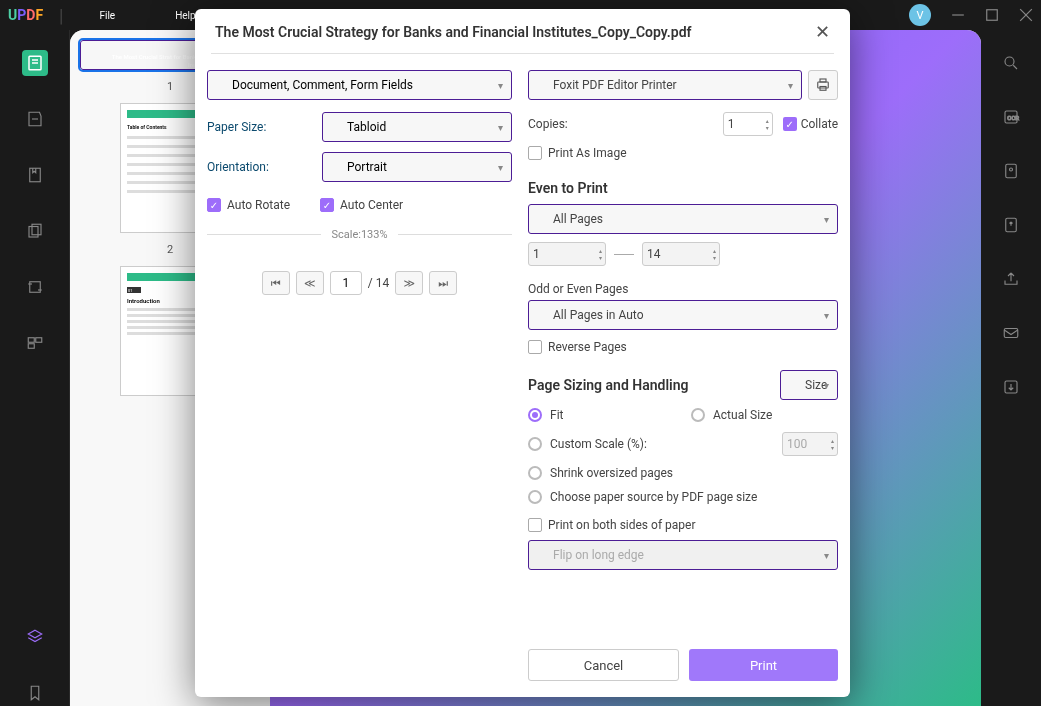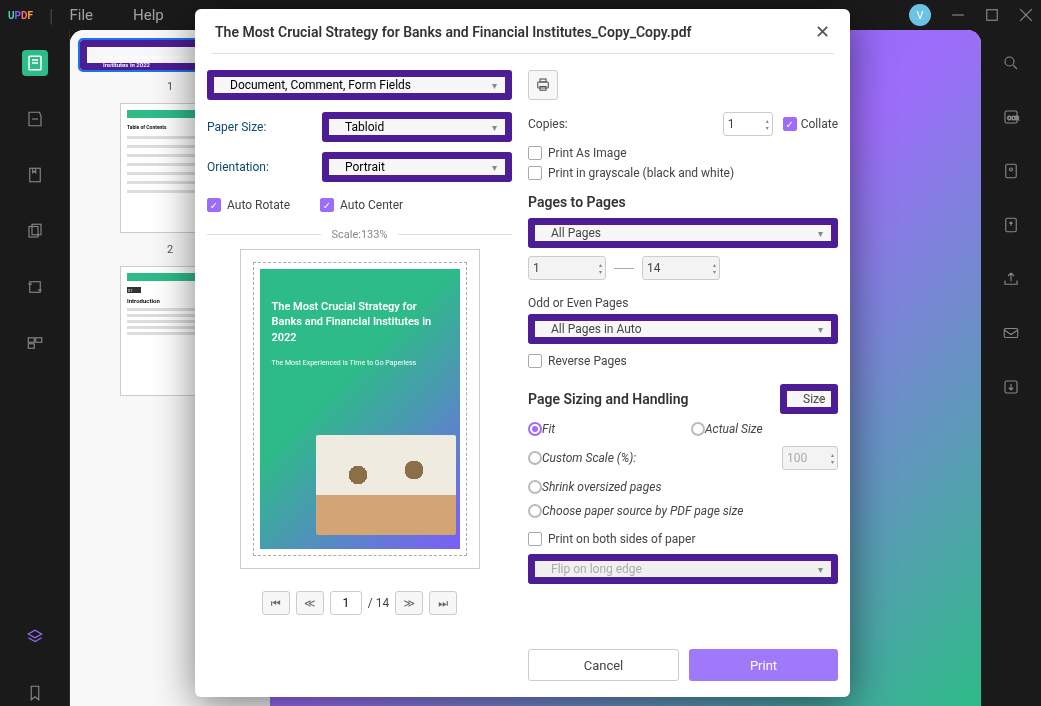--- a/index.html
+++ b/index.html
@@ -1,26 +1,26 @@
 <!DOCTYPE html>
 <html><head>
 <meta charset="utf-8">
 <style>
 * { box-sizing: border-box; margin: 0; padding: 0; font-family: -apple-system, BlinkMacSystemFont, "Segoe UI", Roboto, Arial, sans-serif; }
 body { width: 1041px; height: 706px; background: #1a1a1a; overflow: hidden; position: relative; }
 
 
 .title-bar { height: 30px; background: #1a1a1a; display: flex; align-items: center; padding: 0 8px; }
-.app-logo { font-weight: bold; font-size: 10px; }
+.app-logo { font-weight: bold; font-size: 14px; }
 .app-logo .u { color: #4dd0a5; }
 .app-logo .p { color: #7c5dfa; }
 .app-logo .d { color: #ff6b6b; }
 .app-logo .f { color: #ffa726; }
 .vbar { color: #444; margin: 0 16px; font-size: 18px; }
-.menu-item { color: #a3a3a3; font-size: 15px; margin-right: 40px; cursor: pointer; }
+.menu-item { color: #ffffff; font-size: 10px; margin-right: 40px; cursor: pointer; margin-left: 20px; }
 .titlebar-right { margin-left: auto; display: flex; align-items: center; gap: 20px; }
 .avatar { width: 22px; height: 22px; background: #6cc3e6; border-radius: 50%; color: #fff; font-size: 11px; display: flex; align-items: center; justify-content: center; }
 .win-btn { width: 14px; height: 14px; color: #888; display: flex; align-items: center; justify-content: center; cursor: pointer; }
 
 
 .main { display: flex; height: calc(100% - 30px); }
 .left-rail { width: 70px; background: #1a1a1a; border-right: 1px solid #2a2a2a; padding-top: 20px; display: flex; flex-direction: column; align-items: center; gap: 30px; }
 .rail-icon { width: 26px; height: 26px; display: flex; align-items: center; justify-content: center; color: #888; cursor: pointer; border-radius: 4px; }
 .rail-icon.active { background: #2dbb88; color: #fff; }
 .rail-spacer { flex: 1; }
@@ -48,21 +48,21 @@
 
 .dialog { position: absolute; left: 195px; top: 9px; width: 655px; height: 688px; background: #fff; border-radius: 6px; box-shadow: 0 8px 40px rgba(0,0,0,0.5); display: flex; flex-direction: column; }
 .dlg-header { padding: 14px 20px 12px; display: flex; align-items: center; }
 .dlg-title { font-size: 14px; font-weight: 600; color: #333; }
 .dlg-close { margin-left: auto; font-size: 18px; color: #555; cursor: pointer; line-height: 1; }
 .dlg-hr { height: 1px; background: #e0e0e0; margin: 0 16px; }
 .dlg-body { flex: 1; display: flex; padding: 16px 12px; gap: 16px; overflow: hidden; }
 
 
 .col-left { width: 305px; display: flex; flex-direction: column; }
-.sel { width: 100%; height: 30px; border: 7px solid #4c1d95; border-radius: 3px; background: #f7f7f7; font-size: 12px; padding: 0 16px; display: flex; align-items: center; position: relative; cursor: pointer; }
+.sel { width: 100%; height: 30px; border: 1px solid #4c1d95; border-radius: 3px; background: #f7f7f7; font-size: 12px; padding: 0 24px; display: flex; align-items: center; position: relative; cursor: pointer; text-align: right; }
 .sel::after { content: "▾"; position: absolute; right: 8px; color: #888; font-size: 10px; }
 .sel.full { margin-bottom: 12px; }
 .form-row { display: flex; align-items: center; margin-bottom: 10px; }
 .form-row label { width: 115px; font-size: 12px; color: #0c4a6e; }
 .form-row .sel { flex: 1; }
 .chk-row { display: flex; gap: 30px; margin: 6px 0 10px; }
 .chk { display: flex; align-items: center; gap: 6px; font-size: 12px; color: #444; cursor: pointer; }
 .chk .box { width: 14px; height: 14px; border: 1px solid #aaa; border-radius: 2px; display: flex; align-items: center; justify-content: center; }
 .chk .box.checked { background: #9d6dfa; border-color: #9d6dfa; color: #fff; font-size: 10px; }
 .scale-line { display: flex; align-items: center; margin: 6px 0 8px; }
@@ -93,21 +93,21 @@
 .copies-row .lbl { flex: 1; }
 .spinner { width: 50px; height: 24px; border: 1px solid #ccc; border-radius: 3px; display: flex; align-items: center; padding: 0 4px; font-size: 12px; position: relative; background: #fff; }
 .spinner::after { content: "▴\A▾"; white-space: pre; position: absolute; right: 3px; font-size: 6px; line-height: 7px; color: #888; }
 .collate { display: flex; align-items: center; gap: 4px; margin-left: 10px; }
 .section-title { font-size: 14px; font-weight: 600; color: #333; margin: 14px 0 8px; }
 .range-inputs { display: flex; align-items: center; gap: 8px; margin: 8px 0 10px; }
 .range-inputs .spinner { width: 78px; background: #f3f3f3; }
 .dash { width: 20px; height: 1px; background: #aaa; }
 .sublabel { font-size: 12px; color: #444; margin: 6px 0 4px; }
 .radio-grid { display: grid; grid-template-columns: 1fr 1fr; gap: 10px 16px; margin-top: 8px; }
-.radio { display: flex; align-items: center; cursor: pointer; grid-column: span 2; font-style: italic; }
+.radio { display: flex; align-items: center; gap: 8px; cursor: pointer; grid-column: span 2; }
 .radio.half { grid-column: span 1; }
 .rcircle { width: 14px; height: 14px; border: 2px solid #bbb; border-radius: 50%; display: flex; align-items: center; justify-content: center; }
 .rcircle.sel-r { border-color: #9d6dfa; }
 .rcircle.sel-r::after { content: ""; width: 6px; height: 6px; background: #9d6dfa; border-radius: 50%; }
 .custom-scale-row { display: flex; align-items: center; gap: 8px; grid-column: span 2; }
 .custom-scale-row .spinner { margin-left: auto; width: 56px; background: #f3f3f3; color: #aaa; }
 .sizing-header { display: flex; align-items: center; }
 .sizing-header .sel { width: 58px; margin-left: auto; }
 .dlg-footer { display: flex; gap: 10px; margin-top: auto; padding-top: 12px; }
 .btn { flex: 1; height: 32px; border-radius: 3px; display: flex; align-items: center; justify-content: center; font-size: 13px; cursor: pointer; }
@@ -302,68 +302,55 @@
         <div class="chk">
             <span class="box checked">✓</span>
             <span>Auto Center</span>
           </div>
       </div>
       <div class="scale-line">
           <div class="ln"></div>
           <span>Scale:133%</span>
           <div class="ln"></div>
         </div>
-      <div class="preview-box">
-        <div class="preview-inner">
-          <div class="preview-bg"></div>
-          <div class="preview-text">The Most Crucial Strategy for Banks and Financial Institutes in 2022</div>
-          <div class="preview-sub">The Most Experienced is Time to Go Paperless</div>
-          <div class="preview-img">
-              <div class="people"></div>
-            </div>
-        </div>
-      </div>
       <div class="pager">
         <div class="pg-btn">⏮</div>
         <div class="pg-btn">≪</div>
         <input class="pg-input" value="1" style="">
         <span class="pg-total">/ 14</span>
         <div class="pg-btn">≫</div>
         <div class="pg-btn">⏭</div>
       </div>
     </div>
 
     <div class="col-right">
       <div class="printer-row">
+        <div class="sel">Foxit PDF Editor Printer</div>
         <div class="printer-btn">
             <svg viewBox="0 0 24 24" fill="none" stroke="#555" stroke-width="1.5">
               <rect x="5" y="8" width="14" height="8" rx="1"></rect>
               <rect x="8" y="4" width="8" height="4"></rect>
               <rect x="8" y="14" width="8" height="5"></rect>
             </svg>
           </div>
       </div>
       <div class="copies-row">
         <span class="lbl">Copies:</span>
         <div class="spinner">1</div>
         <div class="collate">
             <span class="box checked" style="width:14px;height:14px;background:#9d6dfa;border-radius:2px;color:#fff;font-size:10px;display:flex;align-items:center;justify-content:center">✓</span>
             <span>Collate</span>
           </div>
       </div>
       <div class="chk" style="margin-bottom:6px">
           <span class="box"></span>
           <span>Print As Image</span>
         </div>
-      <div class="chk">
-          <span class="box"></span>
-          <span>Print in grayscale (black and white)</span>
-        </div>
-
-      <div class="section-title">Pages to Pages</div>
+
+      <div class="section-title">Even to Print</div>
       <div class="sel">All Pages</div>
       <div class="range-inputs">
         <div class="spinner">1</div>
         <div class="dash"></div>
         <div class="spinner">14</div>
       </div>
       <div class="sublabel">Odd or Even Pages</div>
       <div class="sel">All Pages in Auto</div>
       <div class="chk" style="margin-top:10px">
           <span class="box"></span>

